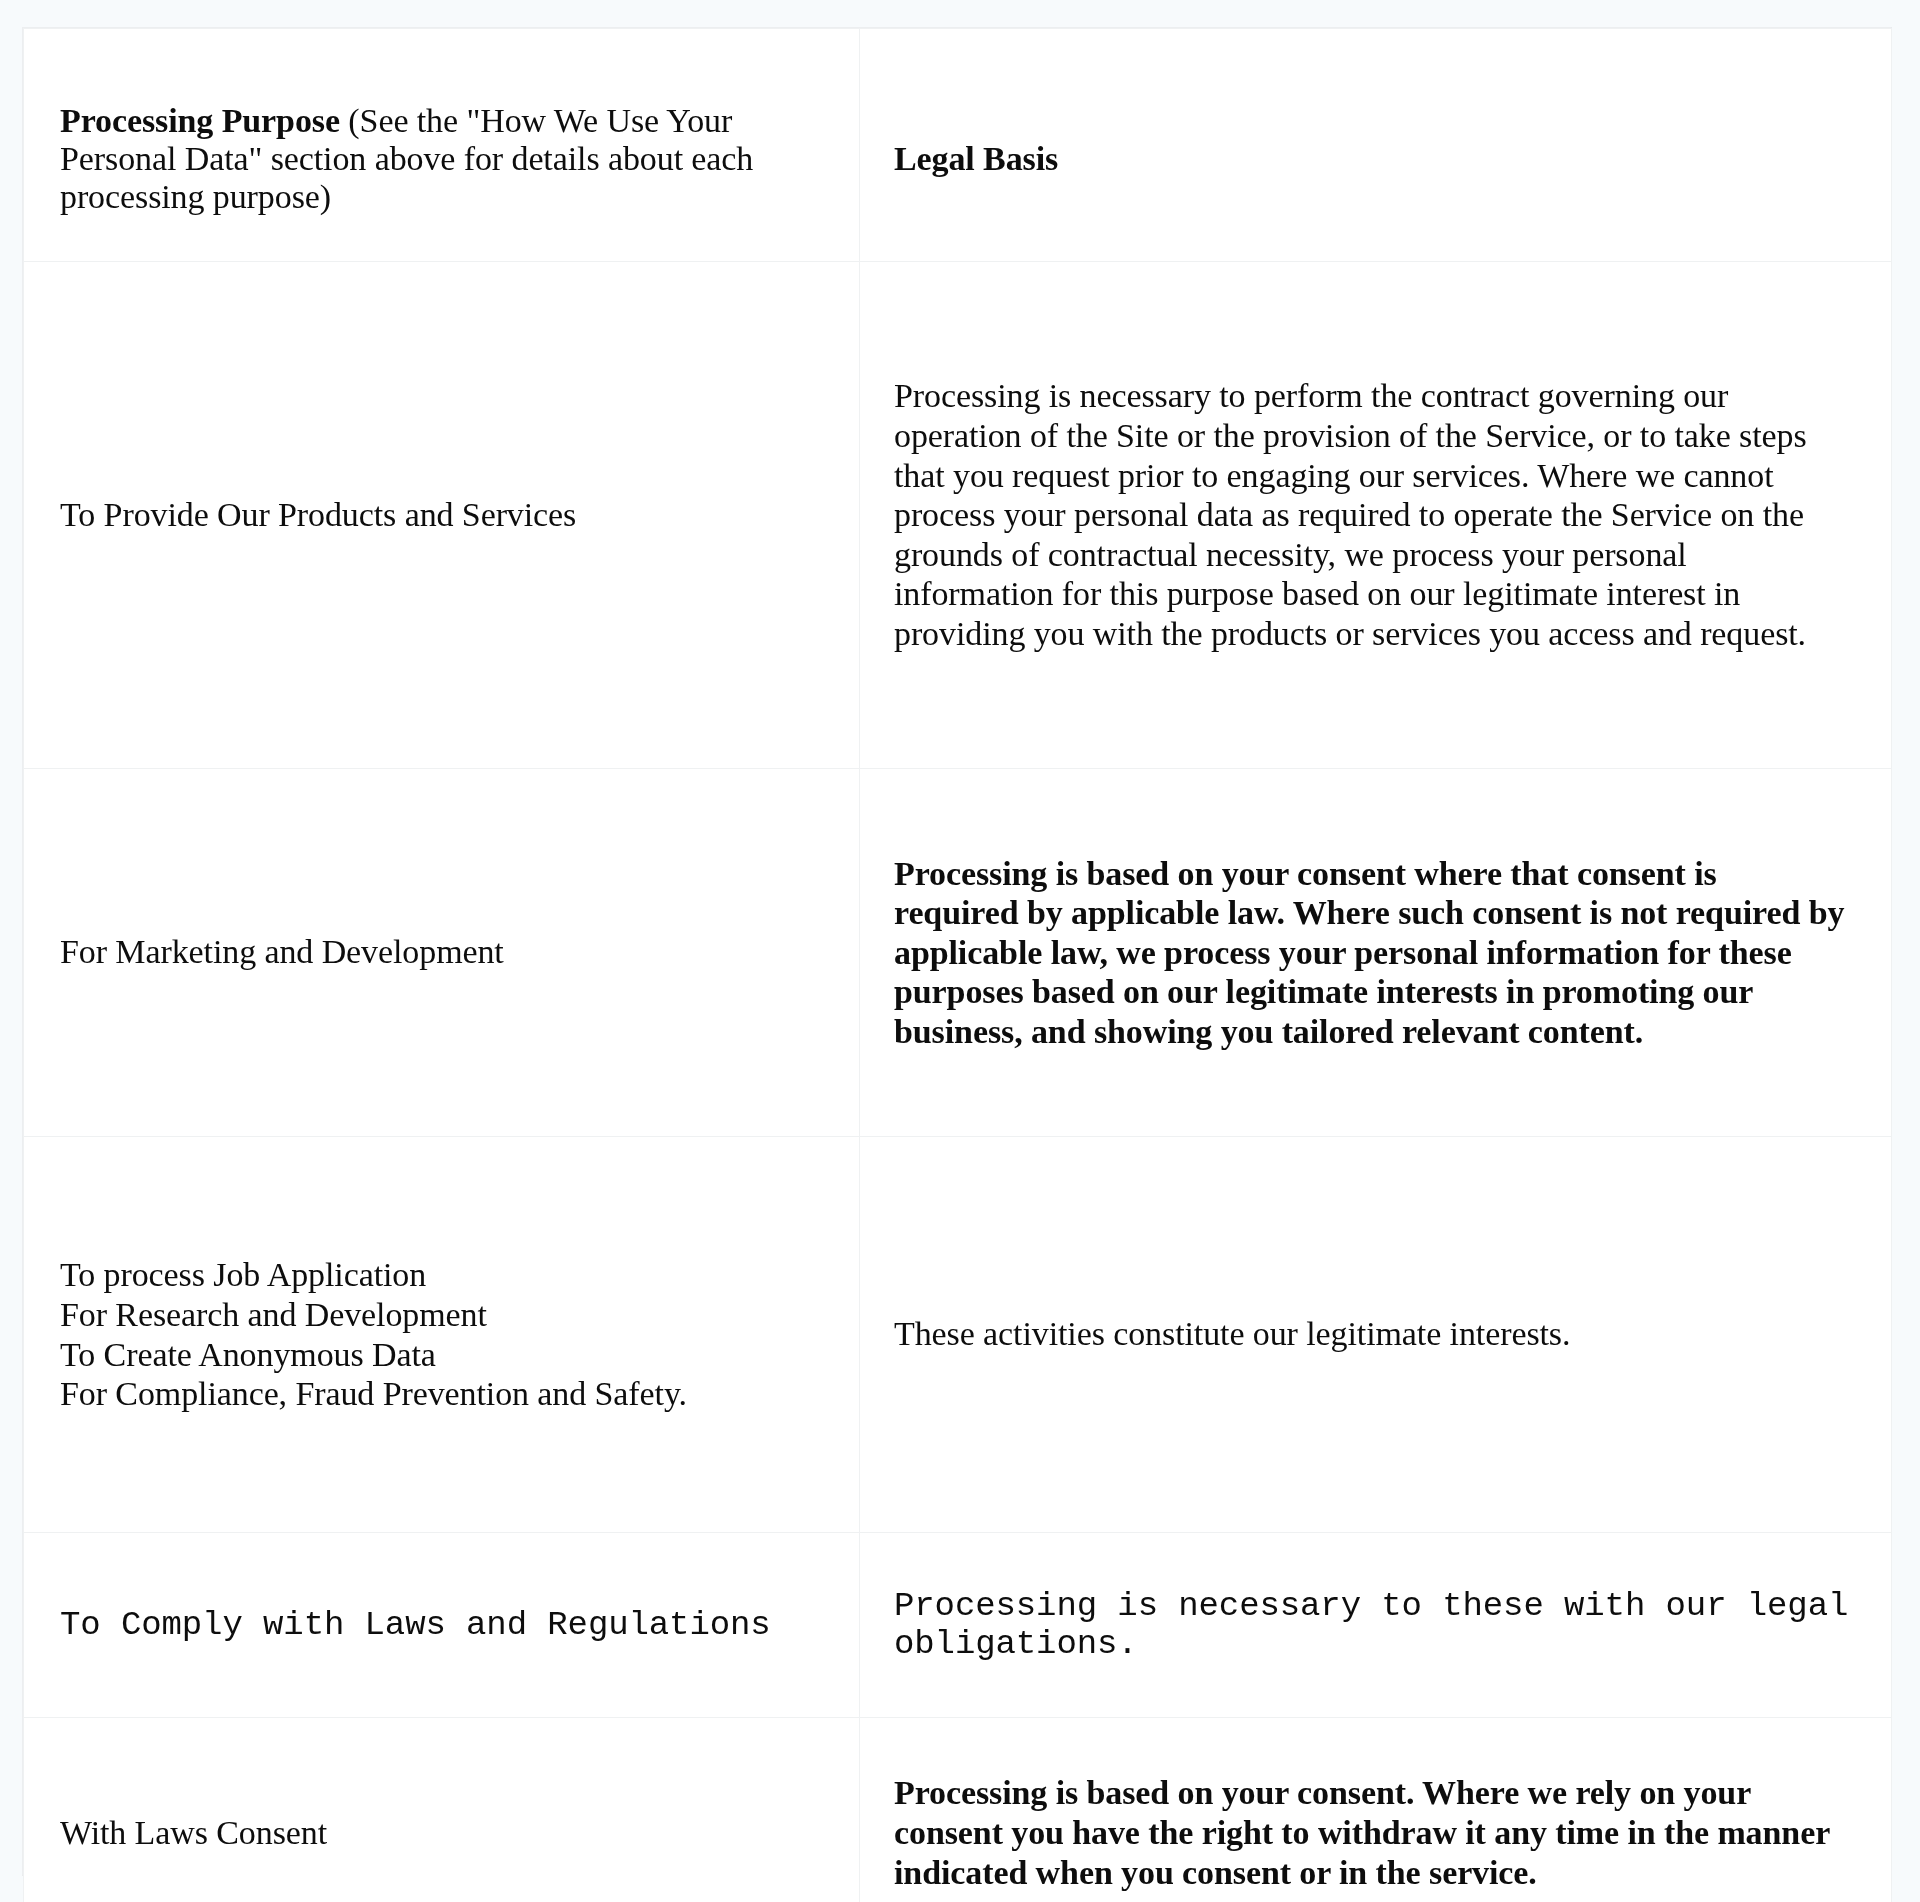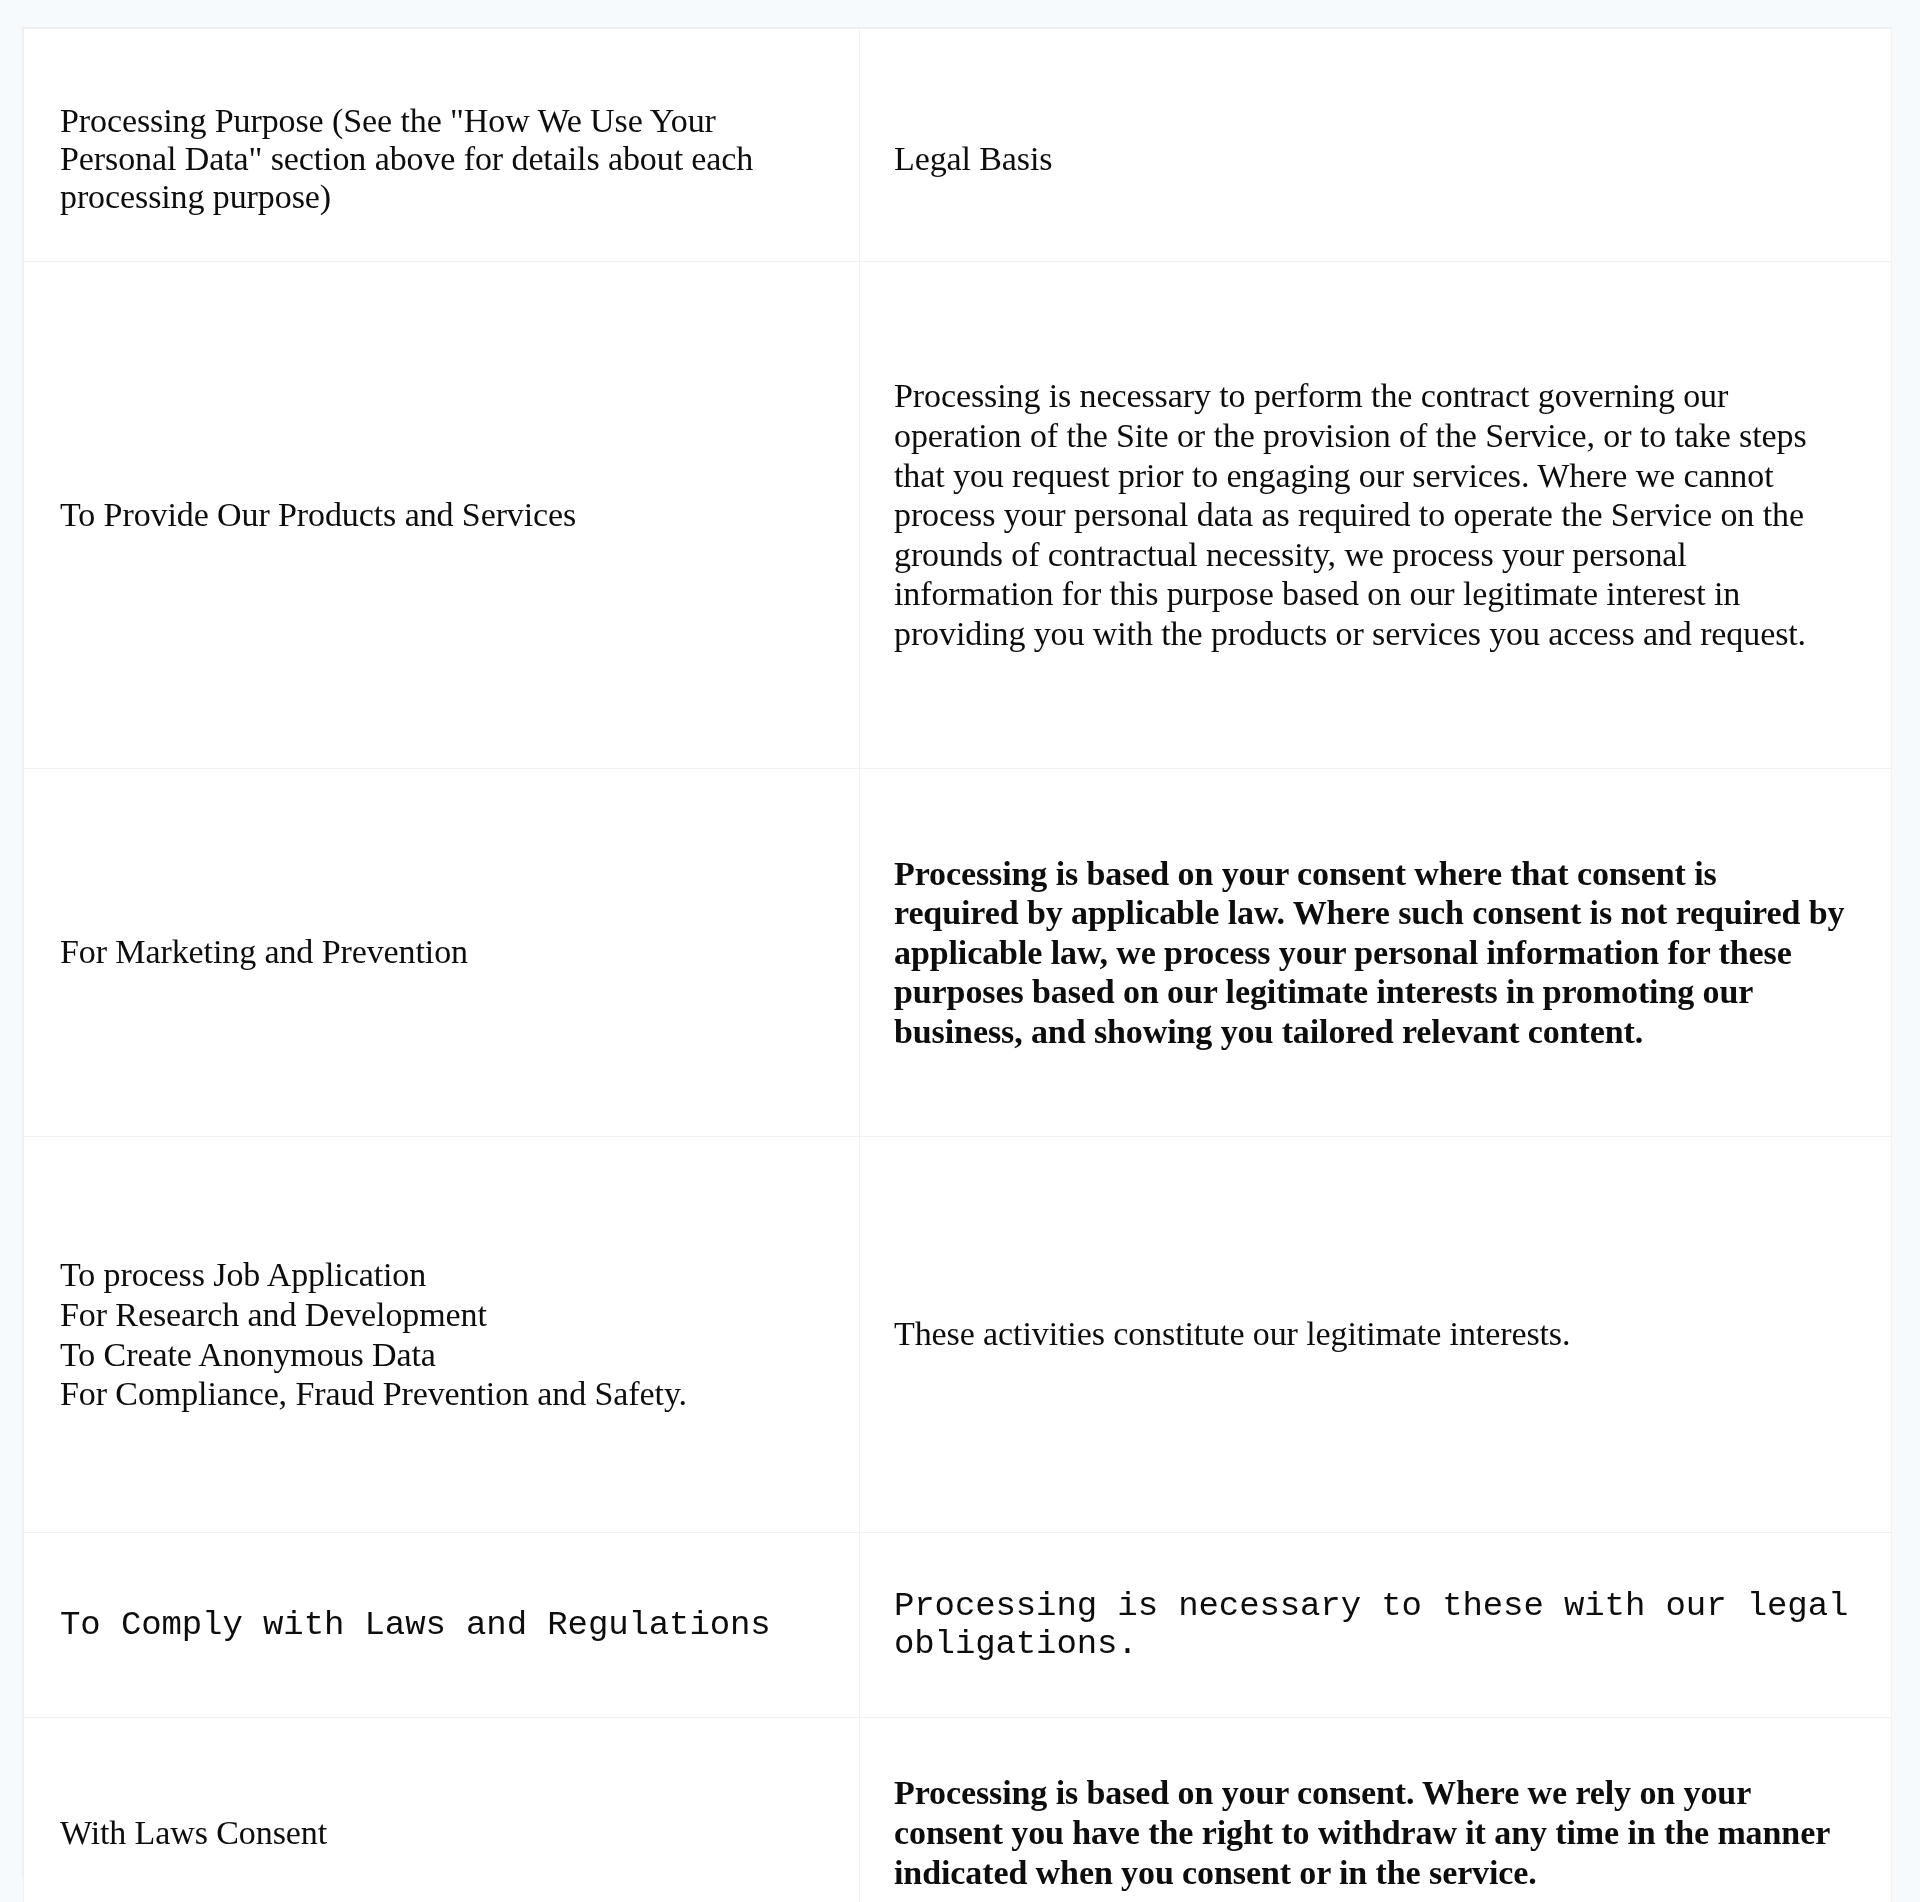--- a/index.html
+++ b/index.html
@@ -60,21 +60,21 @@
     color: #0d0d0d;
     letter-spacing: -0.1px;
   }
 
   .header-row td { vertical-align: top; }
   .header-row .cell-pad {
     padding-top: 44px;
   }
 
   .hdr-strong {
-    font-weight: normal;
+    font-weight: bold;
   }
 
   .hdr-text {
     font-weight: normal;
   }
 
   .basis-cell .cell-pad {
     padding-left: 34px;
     padding-right: 42px;
   }
@@ -124,21 +124,21 @@
           <td class="purpose-cell">
             <div class="cell-pad">To Provide Our Products and Services</div>
           </td>
           <td class="basis-cell">
             <div class="cell-pad">Processing is necessary to perform the contract governing our operation of the Site or the provision of the Service, or to take steps that you request prior to engaging our services. Where we cannot process your personal data as required to operate the Service on the grounds of contractual necessity, we process your personal information for this purpose based on our legitimate interest in providing you with the products or services you access and request.</div>
           </td>
         </tr>
 
         <tr class="row-2">
           <td class="purpose-cell">
-            <div class="cell-pad">For Marketing and Prevention</div>
+            <div class="cell-pad">For Marketing and Development</div>
           </td>
           <td class="basis-cell">
             <div class="cell-pad">Processing is based on your consent where that consent is required by applicable law. Where such consent is not required by applicable law, we process your personal information for these purposes based on our legitimate interests in promoting our business, and showing you tailored relevant content.</div>
           </td>
         </tr>
 
         <tr class="row-3">
           <td class="purpose-cell">
             <div class="cell-pad multiline">To process Job Application
 For Research and Development

